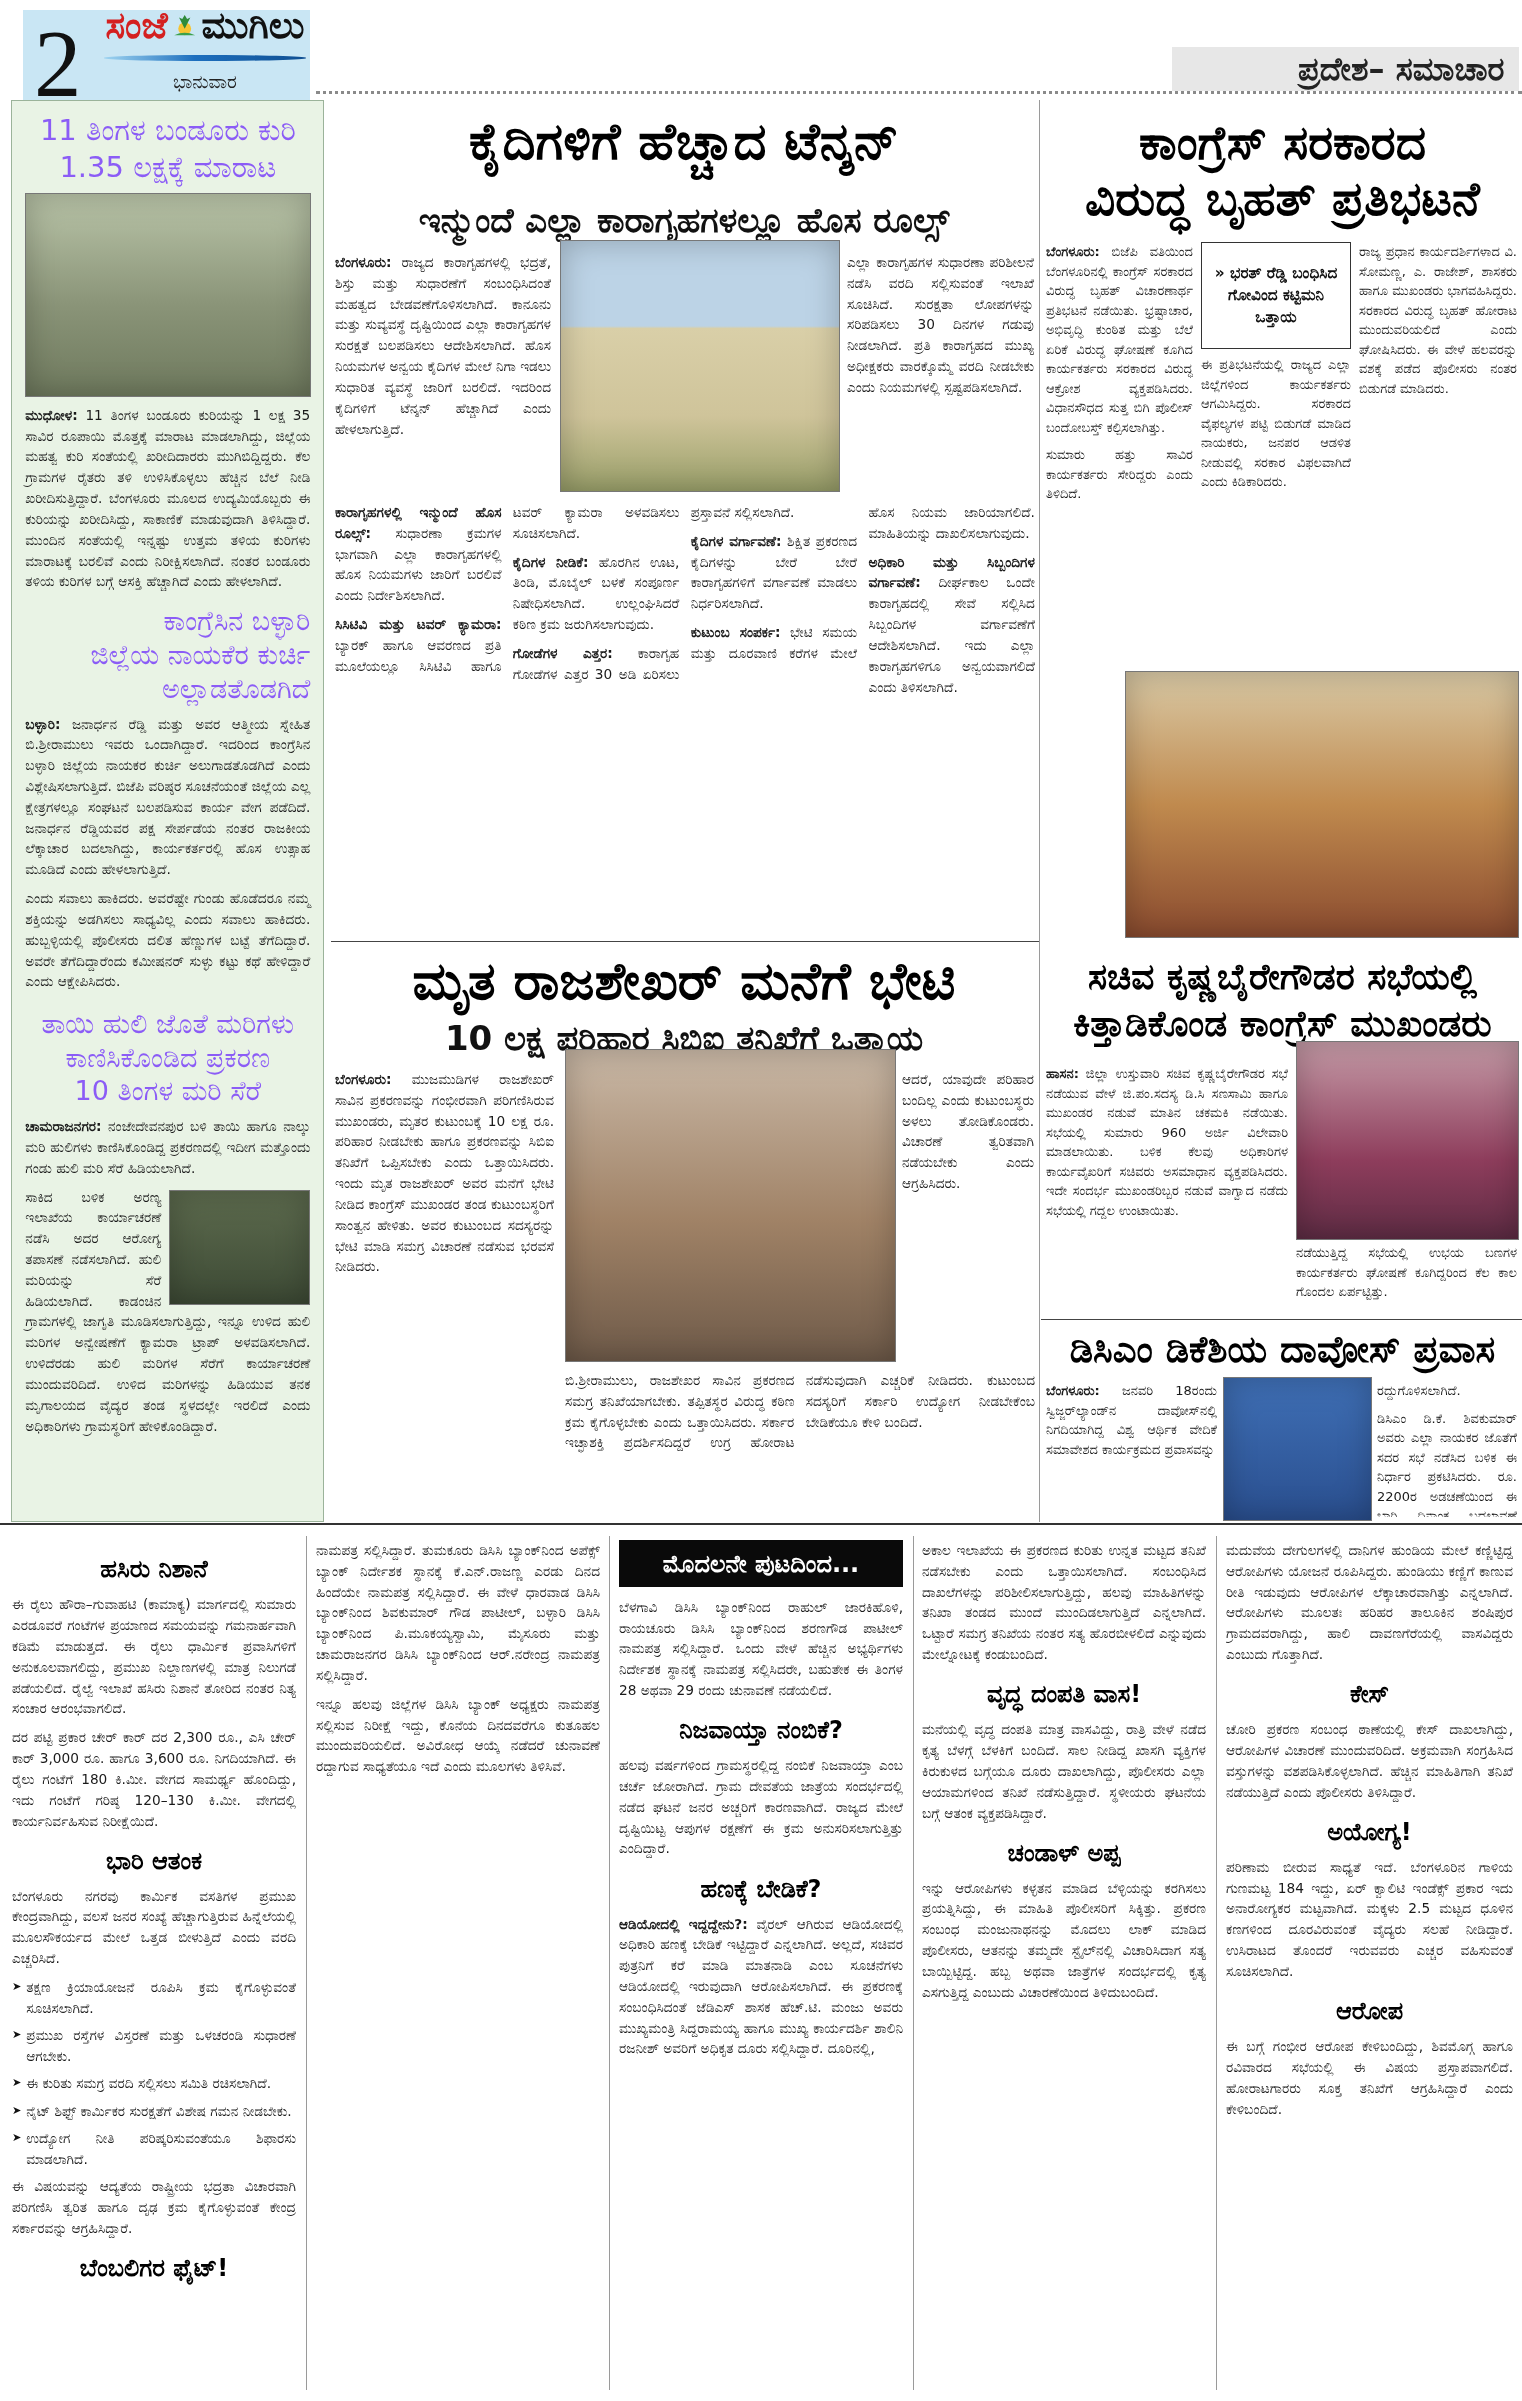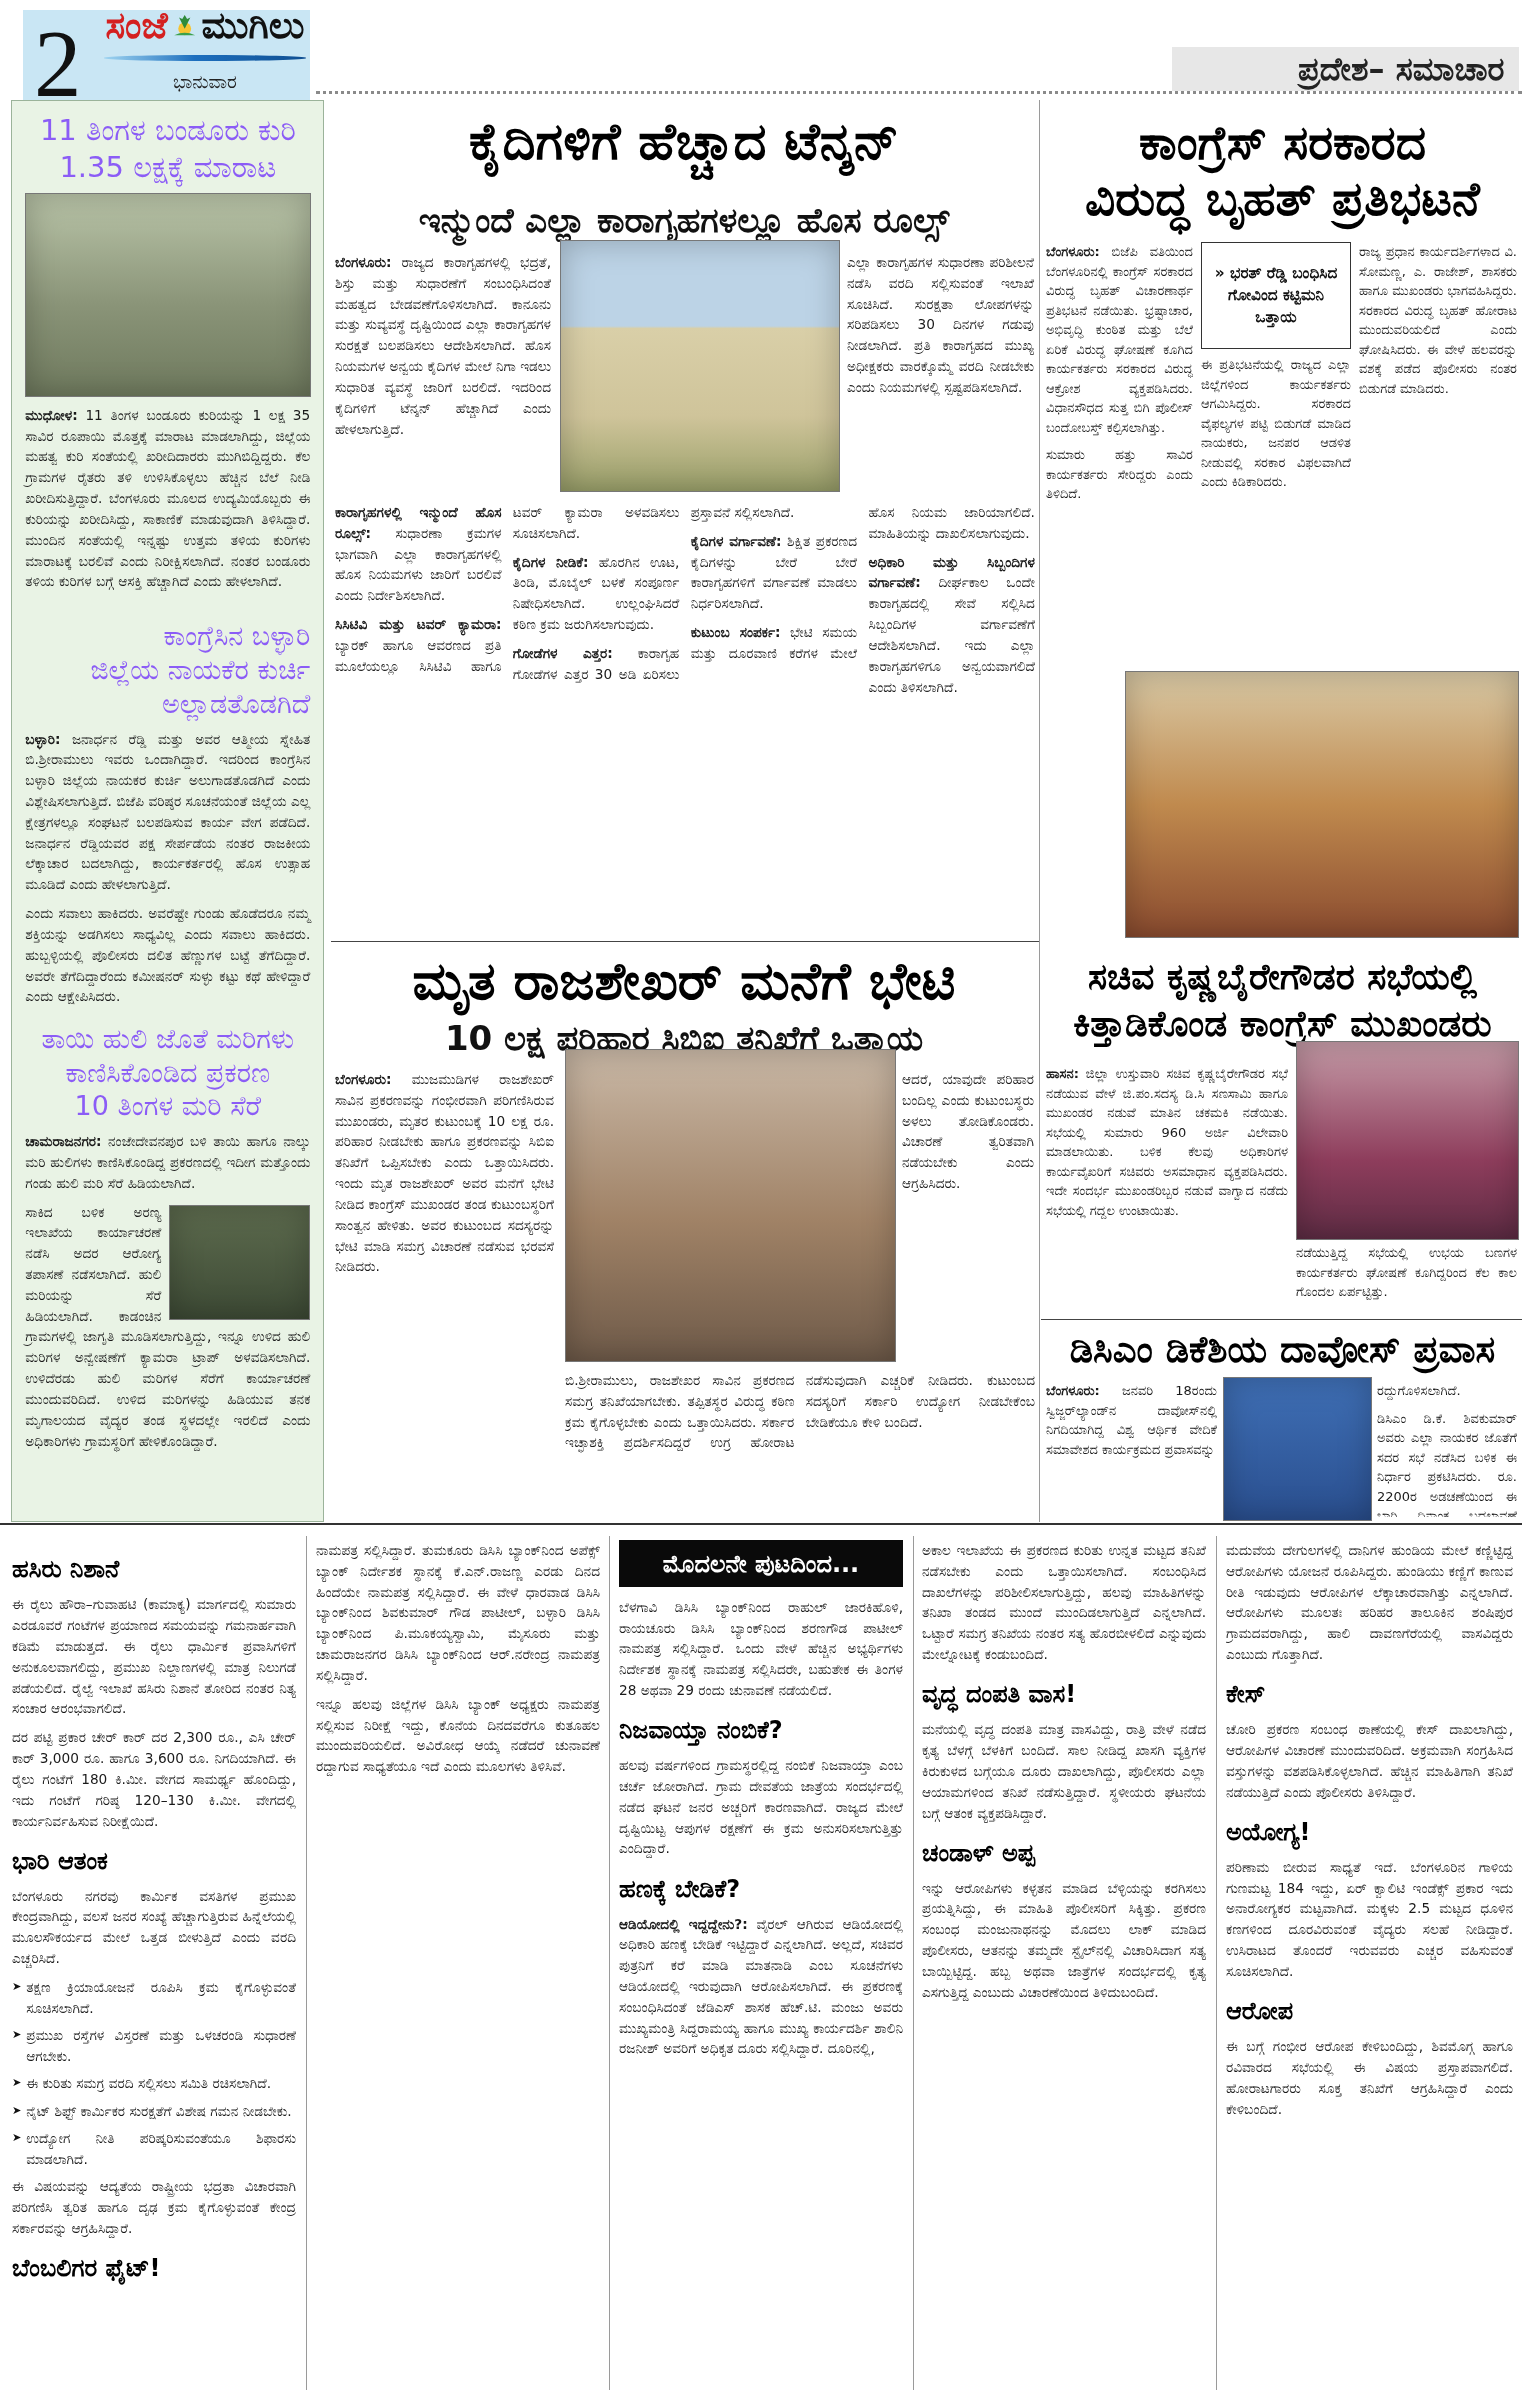--- a/index.html
+++ b/index.html
@@ -27,21 +27,21 @@
   .swoosh{width:202px;height:5.6px;border-radius:50%;margin:4.8px 0 3.2px 0;
           background:linear-gradient(90deg,#9fd4f0,#1d6fbe 45%,#0f4f92);}
   .mast-day{font-size:18.6px;color:#222;line-height:1.2;}
   .mast-date{font-size:18.6px;color:#222;line-height:1.2;}
   .section-box{background:#e7e7e7;display:flex;align-items:center;justify-content:flex-end;
                padding:0 14.5px;box-sizing:border-box;font-size:32px;font-weight:600;color:#222;}
   .green-col{background:#e9f3e5;border:0.8px solid #9bb39a;box-sizing:border-box;padding:11.3px 13px;}
   .green-head{font-weight:normal;font-size:27.4px;line-height:1.25;text-align:center;color:#8b5cf6;}
   .band-black{background:#0a0a0a;color:#fff;font-weight:bold;font-size:24px;
               display:flex;align-items:center;justify-content:center;}
-  .bot-head{font-weight:bold;font-size:24px;margin:11.3px 0 6.5px 0;color:#000;}
+  .bot-head{font-weight:bold;font-size:24px;text-align:center;margin:11.3px 0 6.5px 0;color:#000;}
   .inset-box{border:1.6px solid #333;padding:19px 8px;box-sizing:border-box;font-weight:bold;
              font-size:15.3px;line-height:1.45;text-align:center;}
   .bullet-row{display:flex;gap:4.8px;margin-bottom:6.5px;}
   .bullet-glyph{flex:0 0 auto;font-size:11.3px;line-height:1.7;color:#111;}
   .cols-4{column-count:4;column-gap:11.3px;}
   .cols-2{column-count:2;column-gap:11.3px;}
   .ovh{overflow:hidden;box-sizing:border-box;}
   p{margin:0 0 8px 0;}
 </style>
 </head>
@@ -80,21 +80,21 @@
     <div class="green-head" style="font-size:29px;">
       <div>11 ತಿಂಗಳ ಬಂಡೂರು ಕುರಿ</div>
       <div>1.35 ಲಕ್ಷಕ್ಕೆ ಮಾರಾಟ</div>
     </div>
     <div class="photo" style="width:284px;height:202px;margin:8px auto 8px auto;background:linear-gradient(180deg,#b9c4a8 0%,#8a9478 55%,#6f7a5e 100%);"></div>
     <div class="body-txt">
       <p><span class="dateline">ಮುಧೋಳ:</span>
          <span>11 ತಿಂಗಳ ಬಂಡೂರು ಕುರಿಯನ್ನು 1 ಲಕ್ಷ 35 ಸಾವಿರ ರೂಪಾಯಿ ಮೊತ್ತಕ್ಕೆ ಮಾರಾಟ ಮಾಡಲಾಗಿದ್ದು, ಜಿಲ್ಲೆಯ ಮಹತ್ವ ಕುರಿ ಸಂತೆಯಲ್ಲಿ ಖರೀದಿದಾರರು ಮುಗಿಬಿದ್ದಿದ್ದರು. ಕೆಲ ಗ್ರಾಮಗಳ ರೈತರು ತಳಿ ಉಳಿಸಿಕೊಳ್ಳಲು ಹೆಚ್ಚಿನ ಬೆಲೆ ನೀಡಿ ಖರೀದಿಸುತ್ತಿದ್ದಾರೆ. ಬೆಂಗಳೂರು ಮೂಲದ ಉದ್ಯಮಿಯೊಬ್ಬರು ಈ ಕುರಿಯನ್ನು ಖರೀದಿಸಿದ್ದು, ಸಾಕಾಣಿಕೆ ಮಾಡುವುದಾಗಿ ತಿಳಿಸಿದ್ದಾರೆ. ಮುಂದಿನ ಸಂತೆಯಲ್ಲಿ ಇನ್ನಷ್ಟು ಉತ್ತಮ ತಳಿಯ ಕುರಿಗಳು ಮಾರಾಟಕ್ಕೆ ಬರಲಿವೆ ಎಂದು ನಿರೀಕ್ಷಿಸಲಾಗಿದೆ. ನಂತರ ಬಂಡೂರು ತಳಿಯ ಕುರಿಗಳ ಬಗ್ಗೆ ಆಸಕ್ತಿ ಹೆಚ್ಚಾಗಿದೆ ಎಂದು ಹೇಳಲಾಗಿದೆ.</span></p>
     </div>
 
-    <div class="green-head" style="font-size:27px;margin-top:27px;">
+    <div class="green-head" style="font-size:27px;margin-top:12px;">
       <div class="right">ಕಾಂಗ್ರೆಸಿನ ಬಳ್ಳಾರಿ</div>
       <div class="right">ಜಿಲ್ಲೆಯ ನಾಯಕೆರ ಕುರ್ಚಿ</div>
       <div class="right">ಅಲ್ಲಾಡತೊಡಗಿದೆ</div>
     </div>
     <div class="body-txt" style="margin-top:8px;">
       <p><span class="dateline">ಬಳ್ಳಾರಿ:</span>
          <span>ಜನಾರ್ಧನ ರೆಡ್ಡಿ ಮತ್ತು ಅವರ ಆತ್ಮೀಯ ಸ್ನೇಹಿತ ಬಿ.ಶ್ರೀರಾಮುಲು ಇವರು ಒಂದಾಗಿದ್ದಾರೆ. ಇದರಿಂದ ಕಾಂಗ್ರೆಸಿನ ಬಳ್ಳಾರಿ ಜಿಲ್ಲೆಯ ನಾಯಕರ ಕುರ್ಚಿ ಅಲುಗಾಡತೊಡಗಿದೆ ಎಂದು ವಿಶ್ಲೇಷಿಸಲಾಗುತ್ತಿದೆ. ಬಿಜೆಪಿ ವರಿಷ್ಠರ ಸೂಚನೆಯಂತೆ ಜಿಲ್ಲೆಯ ಎಲ್ಲ ಕ್ಷೇತ್ರಗಳಲ್ಲೂ ಸಂಘಟನೆ ಬಲಪಡಿಸುವ ಕಾರ್ಯ ವೇಗ ಪಡೆದಿದೆ. ಜನಾರ್ಧನ ರೆಡ್ಡಿಯವರ ಪಕ್ಷ ಸೇರ್ಪಡೆಯ ನಂತರ ರಾಜಕೀಯ ಲೆಕ್ಕಾಚಾರ ಬದಲಾಗಿದ್ದು, ಕಾರ್ಯಕರ್ತರಲ್ಲಿ ಹೊಸ ಉತ್ಸಾಹ ಮೂಡಿದೆ ಎಂದು ಹೇಳಲಾಗುತ್ತಿದೆ.</span></p>
       <p><span>ಎಂದು ಸವಾಲು ಹಾಕಿದರು. ಅವರೆಷ್ಟೇ ಗುಂಡು ಹೊಡೆದರೂ ನಮ್ಮ ಶಕ್ತಿಯನ್ನು ಅಡಗಿಸಲು ಸಾಧ್ಯವಿಲ್ಲ ಎಂದು ಸವಾಲು ಹಾಕಿದರು. ಹುಬ್ಬಳ್ಳಿಯಲ್ಲಿ ಪೊಲೀಸರು ದಲಿತ ಹೆಣ್ಣುಗಳ ಬಟ್ಟೆ ತೆಗೆದಿದ್ದಾರೆ. ಅವರೇ ತೆಗೆದಿದ್ದಾರೆಂದು ಕಮೀಷನರ್ ಸುಳ್ಳು ಕಟ್ಟು ಕಥೆ ಹೇಳಿದ್ದಾರೆ ಎಂದು ಆಕ್ಷೇಪಿಸಿದರು.</span></p>
     </div>
 

